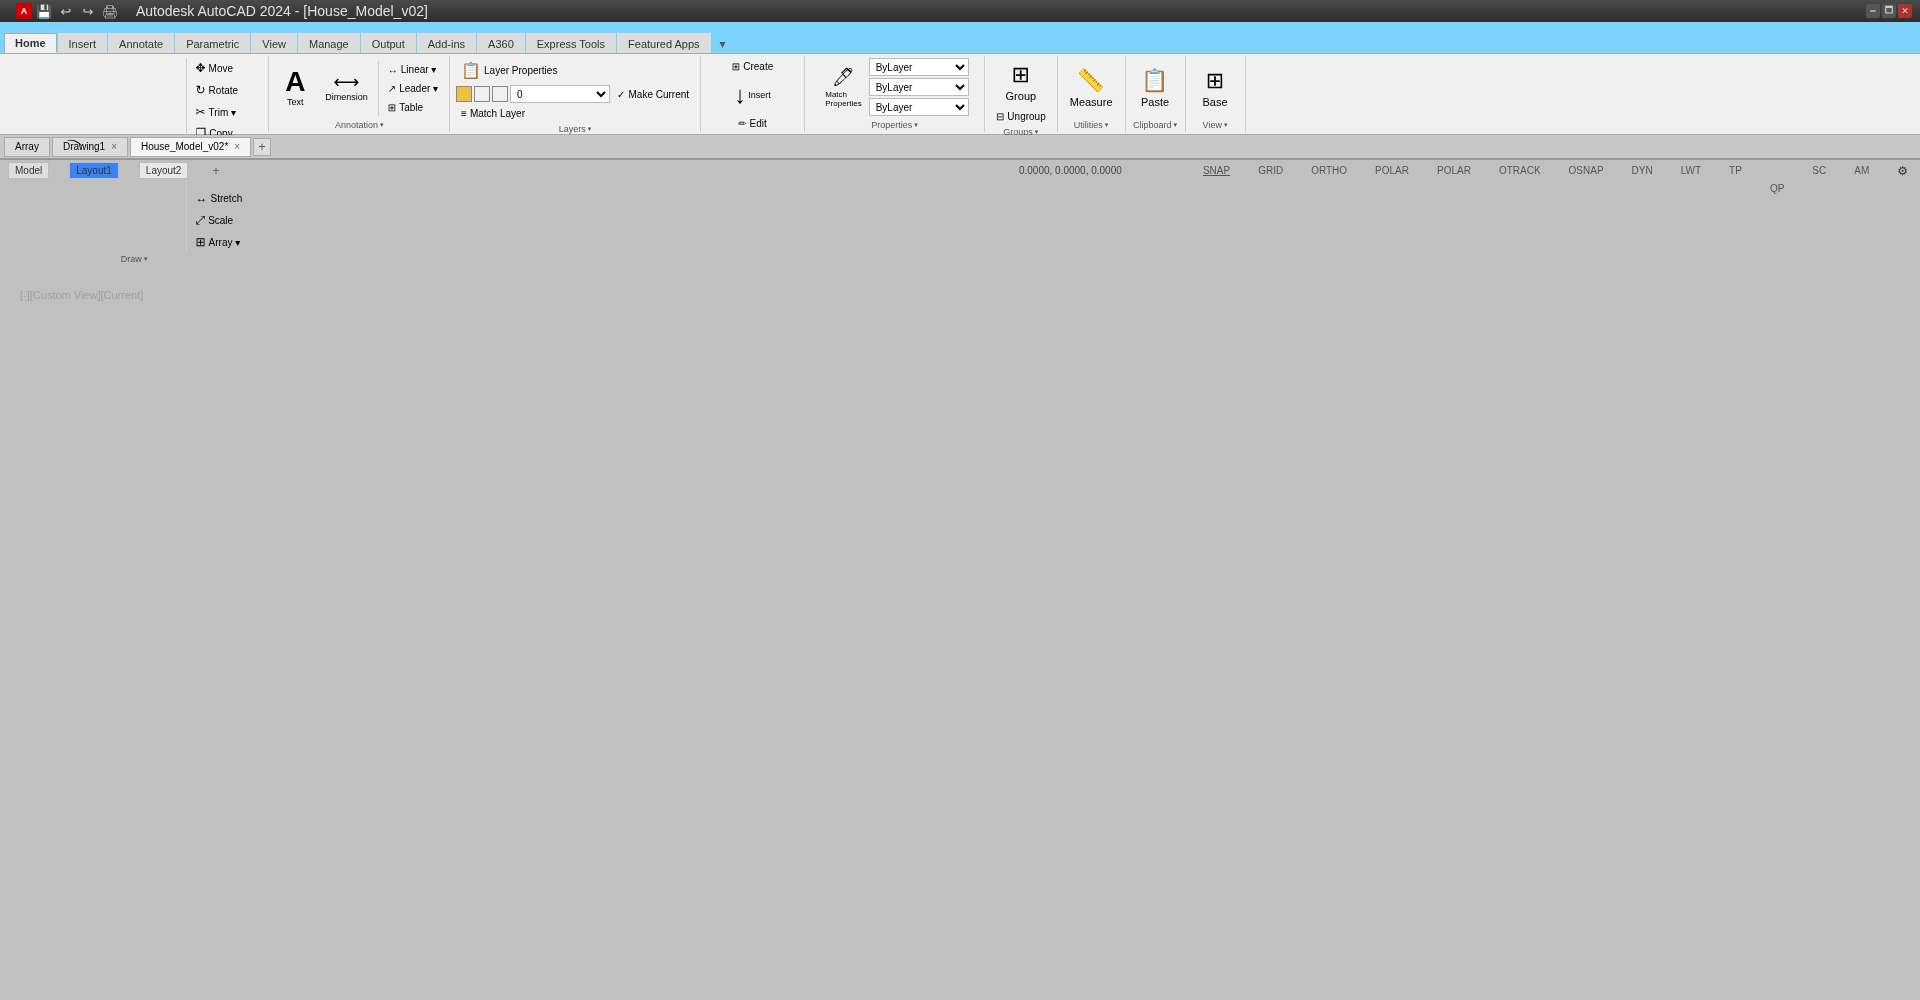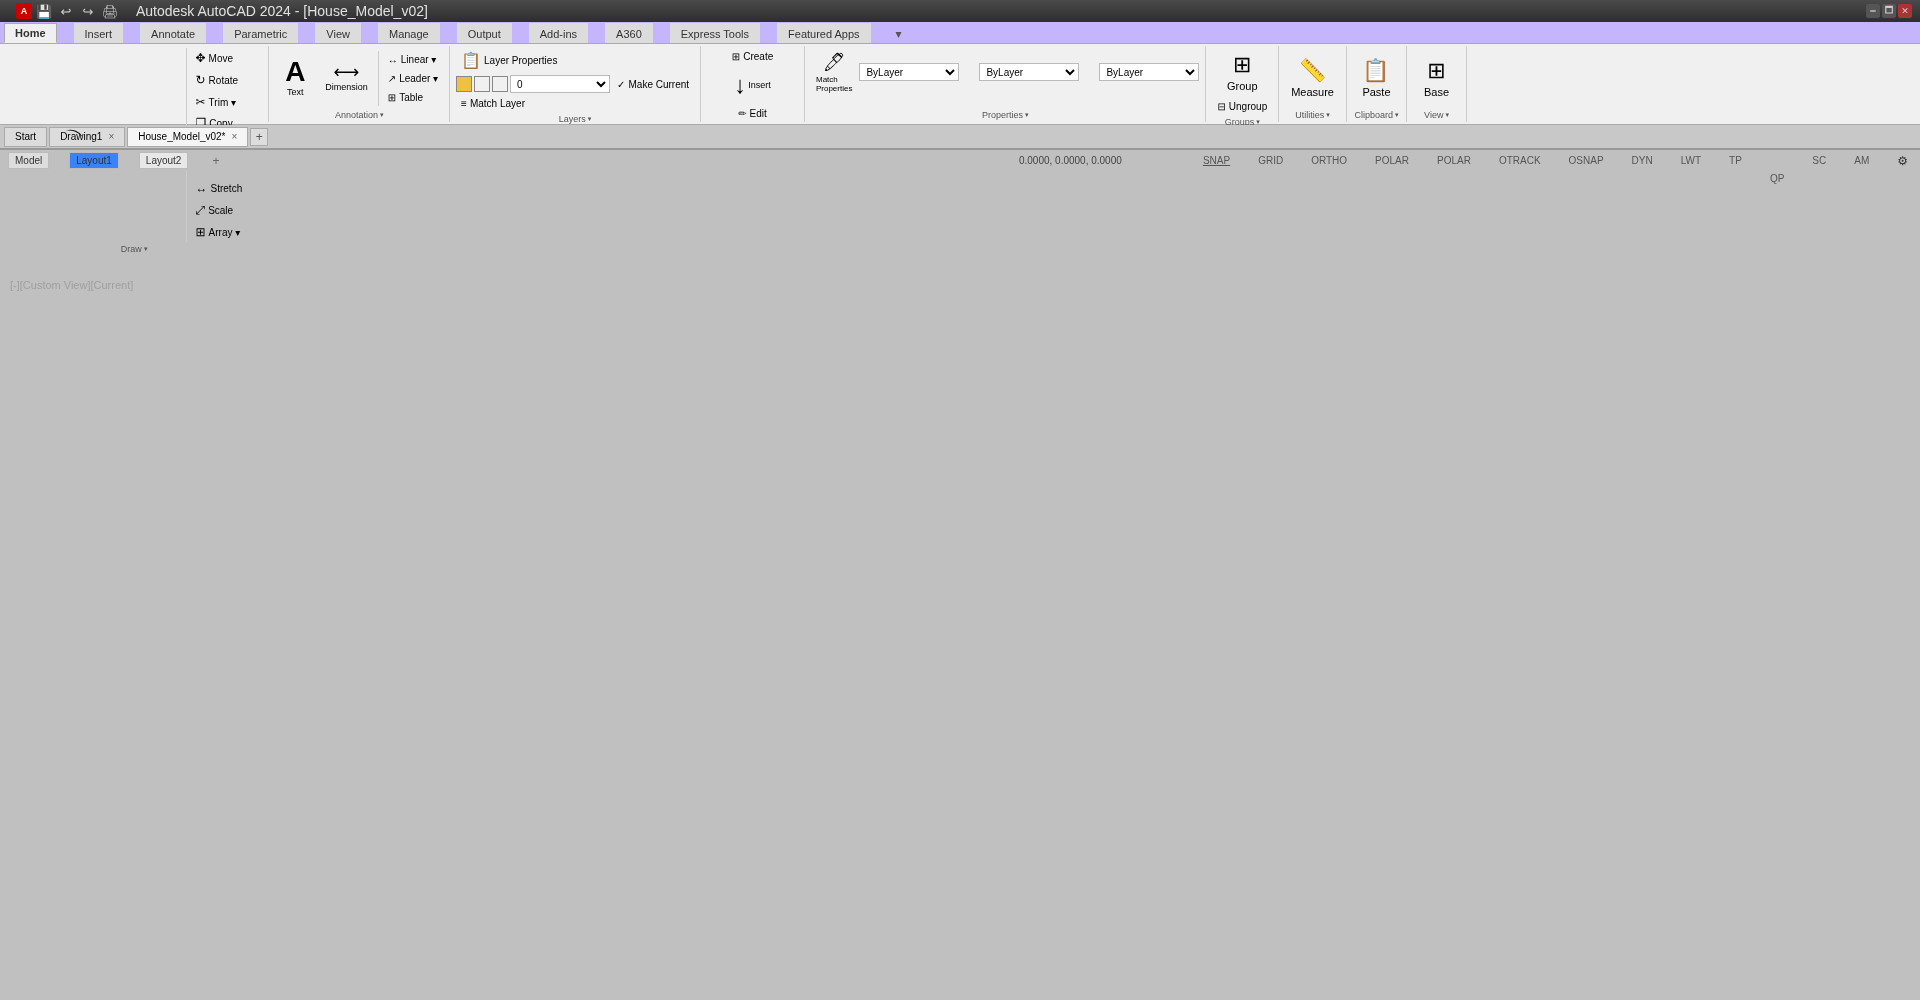--- a/index.html
+++ b/index.html
@@ -13,21 +13,21 @@
     #titlebar .app-icon { width: 16px; height: 16px; background: #c00; border-radius: 2px; display: flex; align-items: center; justify-content: center; color: #fff; font-size: 9px; font-weight: bold; }
     #titlebar .title-text { color: #e0e0e0; font-size: 14px; flex: 1; text-align: left; }
     #titlebar .win-controls { display: flex; gap: 2px; position: absolute; right: 8px; }
     #titlebar .win-btn { width: 14px; height: 14px; border-radius: 2px; display: flex; align-items: center; justify-content: center; font-size: 9px; cursor: pointer; color: #ccc; background: #555; }
     #titlebar .win-btn.close { background: #aa3333; }
 
     
     #ribbon { width: 100%; background: #f0f0f0; border-bottom: 1px solid #aaa; }
     
     
-    #ribbon-tabs { display: flex; align-items: flex-end; background: #c4b5fd; padding: 0 4px; gap: 17px; height: 22px; border-bottom: 1px solid #aaa; }
+    #ribbon-tabs { display: flex; align-items: flex-end; background: #7dd3fc; padding: 0 4px; gap: 1px; height: 32px; border-bottom: 1px solid #aaa; }
     .ribbon-tab { padding: 2px 10px; font-size: 11px; cursor: pointer; border: 1px solid transparent; border-bottom: none; height: 20px; display: flex; align-items: center; background: #dcdcdc; color: #333; }
     .ribbon-tab.active { background: #f0f0f0; border-color: #aaa; border-bottom: 1px solid #f0f0f0; font-weight: bold; }
 
     
     #ribbon-content { display: flex; align-items: stretch; padding: 2px 0; height: 80px; }
     
     .ribbon-group { display: flex; flex-direction: column; align-items: center; border-right: 1px solid #ccc; padding: 2px 6px; min-width: 60px; }
     .ribbon-group-items { display: flex; align-items: center; gap: 4px; flex: 1; }
     .ribbon-group-label { font-size: 9px; color: #555; margin-top: 2px; display: flex; align-items: center; gap: 2px; cursor: pointer; }
     .ribbon-group-label .chevron { font-size: 7px; }
@@ -46,21 +46,21 @@
     .rb-select { height: 18px; font-size: 10px; border: 1px solid #bbb; background: #fff; padding: 0 2px; cursor: pointer; min-width: 80px; }
     
     
     #doc-tabs { display: flex; align-items: center; background: #c8c8c8; border-bottom: 1px solid #999; padding: 2px 4px; gap: 2px; height: 24px; }
     .doc-tab { padding: 2px 10px; background: #dcdcdc; border: 1px solid #aaa; font-size: 10px; cursor: pointer; display: flex; align-items: center; gap: 6px; height: 20px; }
     .doc-tab.active { background: #f5f5f5; }
     .doc-tab .close-x { font-size: 10px; color: #666; cursor: pointer; }
     .doc-tab-add { width: 18px; height: 18px; background: #ddd; border: 1px solid #aaa; display: flex; align-items: center; justify-content: center; cursor: pointer; font-size: 12px; color: #555; }
 
     
-    #viewport-label { position: absolute; top: 130px; left: 10px; color: #a0a0a0; font-size: 11px; z-index: 10; }
+    #viewport-label { position: absolute; top: 130px; left: 20px; color: #a0a0a0; font-size: 11px; z-index: 10; }
 
     
     #viewport { position: relative; width: 100%; flex: 1; background: #888; overflow: hidden; }
 
     
     #scene { width: 100%; height: 100%; position: relative; background: linear-gradient(to bottom, #b8b8b8 0%, #c8c8c8 40%, #6a8a50 40%, #5a7a40 100%); }
 
     
     #scrollbar-right { position: absolute; right: 0; top: 0; width: 14px; height: calc(100% - 14px); background: #c0c0c0; z-index: 50; }
 
@@ -232,21 +232,21 @@
         </div>
       </div>
 
       <div class="ribbon-group" style="min-width:180px;">
         <div class="ribbon-group-items" style="flex-direction:column; gap:3px; width:100%;">
           <div style="display:flex; gap:2px; align-items:center;">
             <div class="rb-large" style="padding:2px 4px;">
               <span style="font-size:18px;">🖊</span>
               <span style="font-size:8px;">Match<br>Properties</span>
             </div>
-            <div style="display:flex; flex-direction:row; gap:20px;">
+            <div style="display:flex; flex-direction:column; gap:2px;">
               <select class="rb-select" style="min-width:100px;"><option>ByLayer</option></select>
               <select class="rb-select" style="min-width:100px;"><option>ByLayer</option></select>
               <select class="rb-select" style="min-width:100px;"><option>ByLayer</option></select>
             </div>
           </div>
         </div>
         <div class="ribbon-group-label">
           <span>Properties</span>
           <span class="chevron">▾</span>
         </div>
@@ -305,21 +305,21 @@
           <span>View</span>
           <span class="chevron">▾</span>
         </div>
       </div>
 
     </div>
   </div>
 
   <div id="doc-tabs">
     <div class="doc-tab">
-      <span>Start</span>
+      <span>Array</span>
     </div>
     <div class="doc-tab">
       <span>Drawing1</span>
       <span class="close-x">×</span>
     </div>
     <div class="doc-tab active">
       <span>House_Model_v02*</span>
       <span class="close-x">×</span>
     </div>
     <div class="doc-tab-add">+</div>

